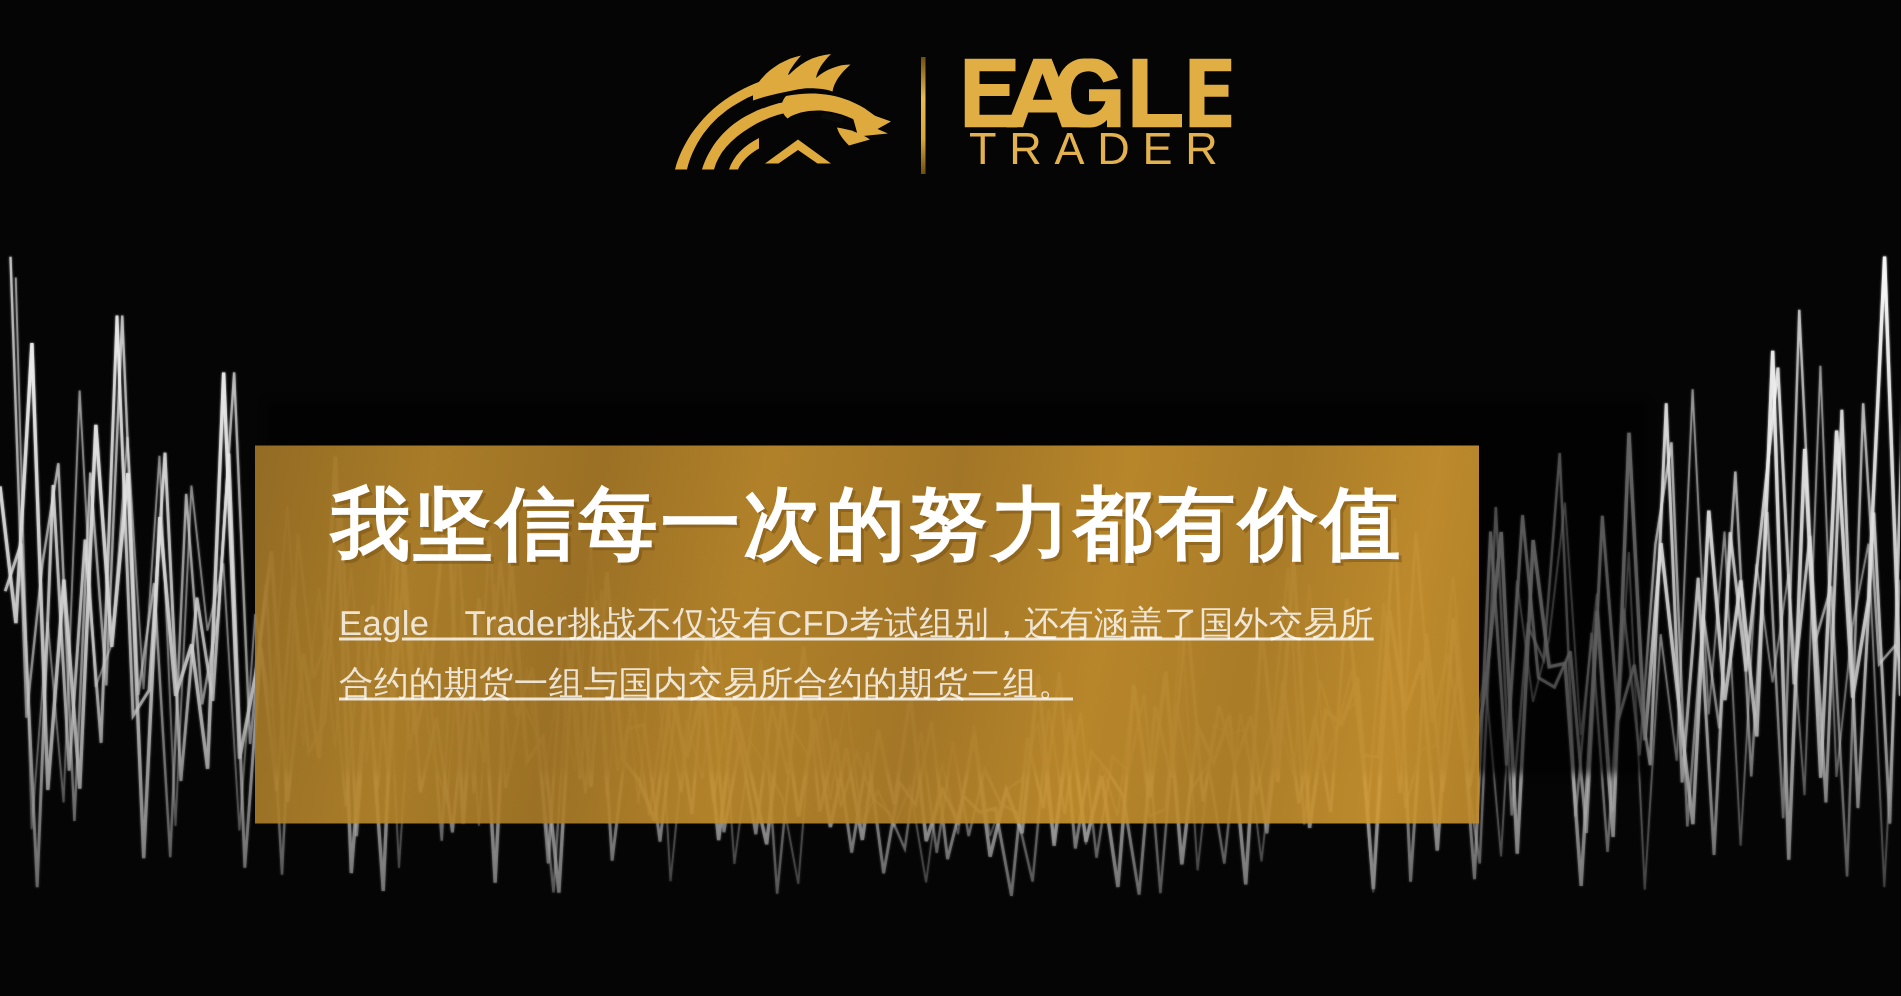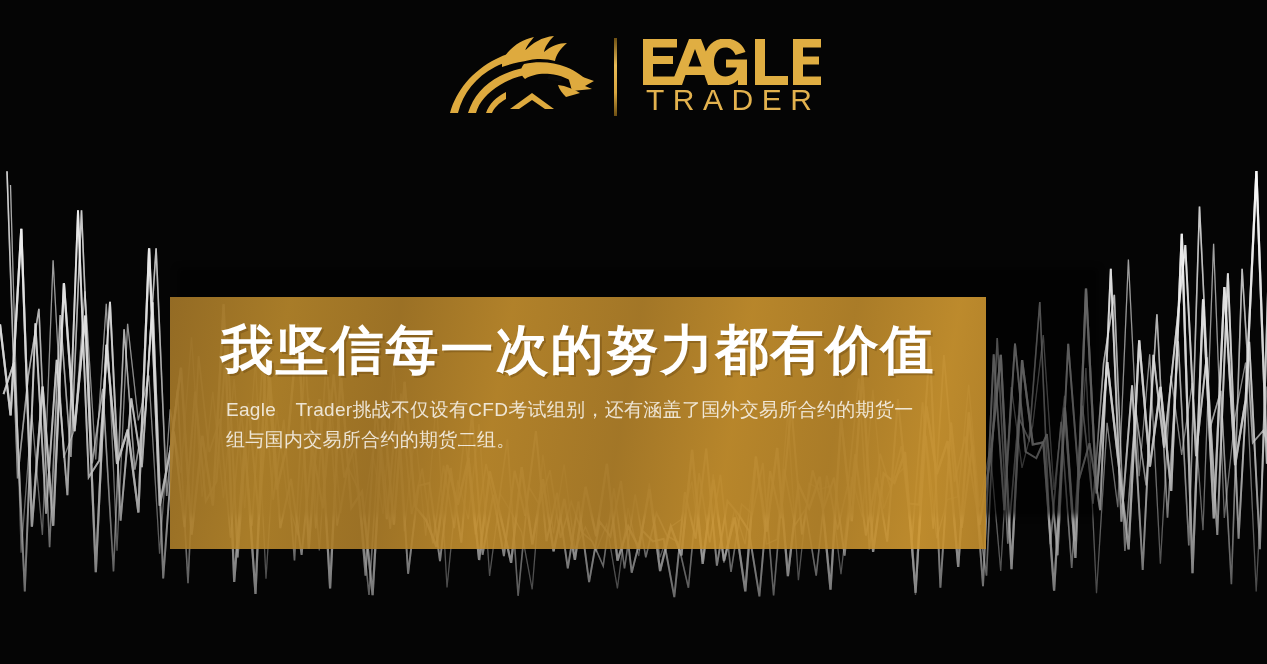--- a/index.html
+++ b/index.html
@@ -143,24 +143,25 @@
     line-height: 62px;
     letter-spacing: 2px;
     white-space: nowrap;
     text-shadow: 2px 2px 0 rgba(110,76,18,0.45);
   }
 
   #subtext {
     margin: 14px 56px 0 56px;
     color: rgba(255,255,255,0.80);
     font-family: "Liberation Sans", "DejaVu Sans", sans-serif;
-    font-size: 19px;
-    line-height: 30px;
+    font-size: 23px;
+    line-height: 40px;
     letter-spacing: 0.3px;
     text-align: left;
+    text-decoration: underline;
   }
 </style>
 </head>
 <body>
 
 <div id="poster">
 
   <div id="chart-layer">
     <svg viewBox="0 0 1267 664" preserveAspectRatio="none" aria-hidden="true">
       <defs>

